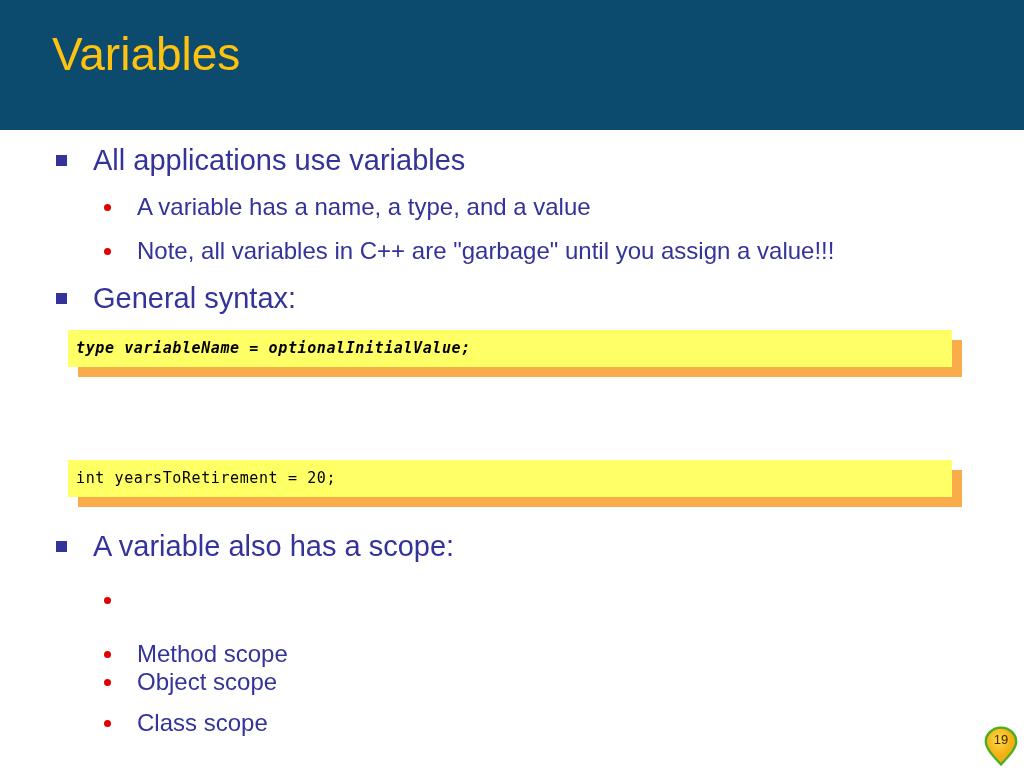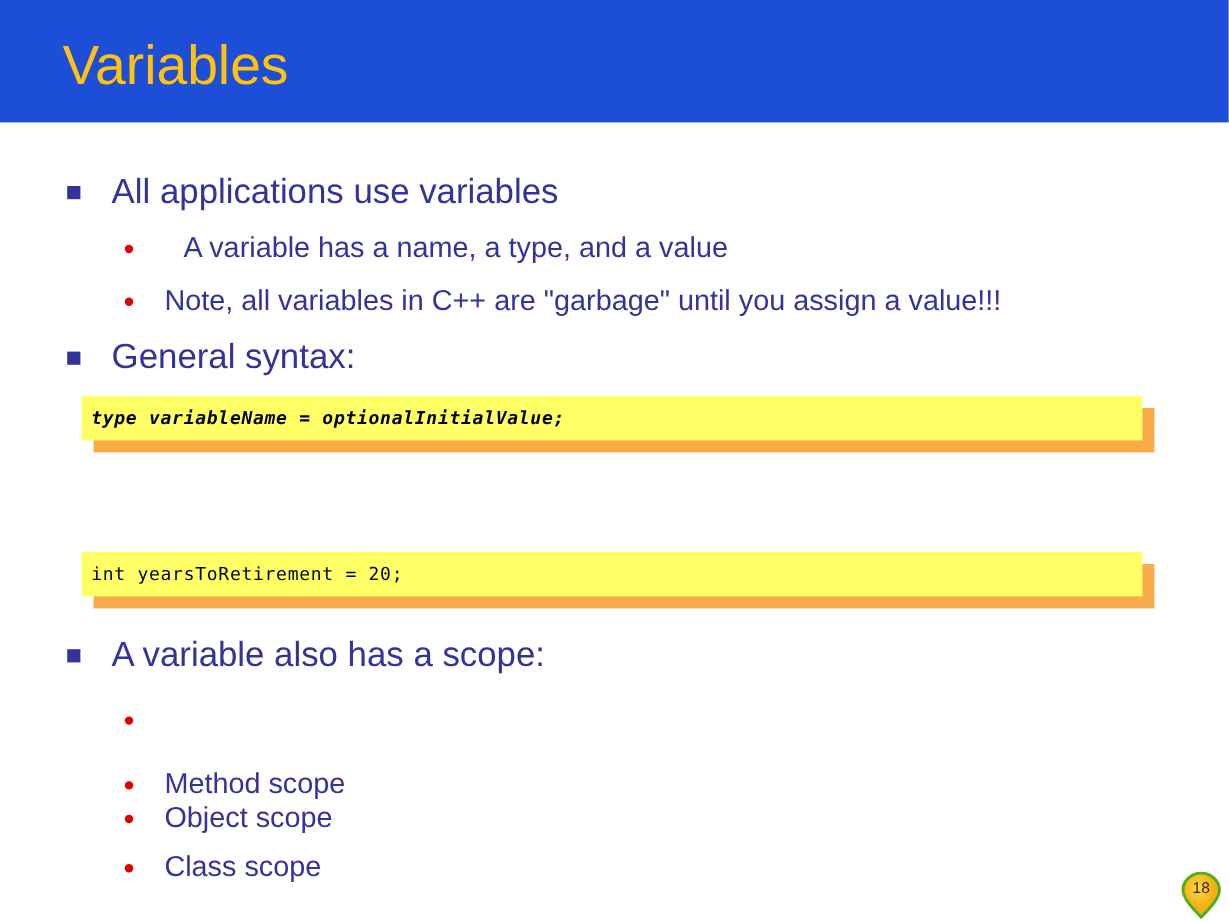--- a/index.html
+++ b/index.html
@@ -14,22 +14,22 @@
     overflow: hidden;
     position: relative;
   }
 
   
   #title-bar {
     position: absolute;
     left: 0;
     top: 0;
     width: 1024px;
-    height: 102px;
-    background: #1d4ed8;
+    height: 130px;
+    background: #0c4a6e;
   }
   #slide-title {
     position: absolute;
     left: 52px;
     top: 26px;
     font-size: 46px;
     line-height: 56px;
     color: #ffc20e;
     font-weight: normal;
     letter-spacing: 0px;
@@ -159,21 +159,21 @@
   <div id="slide-title">Variables</div>
 </div>
 
 <div id="slide-body">
 
   <div class="bullet-l1" style="top:32px;">
     <span class="marker"></span>
     <span class="text">All applications use variables</span>
   </div>
 
-  <div class="bullet-l2" style="top:82px;gap:16px;">
+  <div class="bullet-l2" style="top:82px;">
     <span class="marker"></span>
     <span class="text">A variable has a name, a type, and a value</span>
   </div>
 
   <div class="bullet-l2" style="top:126px;">
     <span class="marker"></span>
     <span class="text">Note, all variables in C++ are "garbage" until you assign a value!!!</span>
   </div>
 
   <div class="bullet-l1" style="top:170px;">
@@ -226,14 +226,14 @@
   <svg width="34" height="40" viewBox="0 0 34 40">
     <defs>
       <radialGradient id="pinFill" cx="42%" cy="34%" r="70%">
         <stop offset="0%" stop-color="#ffd84a"></stop>
         <stop offset="60%" stop-color="#f5b014"></stop>
         <stop offset="100%" stop-color="#f0a81c"></stop>
       </radialGradient>
     </defs>
     <path d="M17 1.6 C25.3 1.6 32.2 8.0 32.2 15.6 C32.2 22.4 25.0 30.0 17 38.4 C9.0 30.0 1.8 22.4 1.8 15.6 C1.8 8.0 8.7 1.6 17 1.6 Z" fill="url(#pinFill)" stroke="#4caf1e" stroke-width="2.4"></path>
   </svg>
-  <div class="num">18</div>
+  <div class="num">19</div>
 </div>
 
 </body></html>

